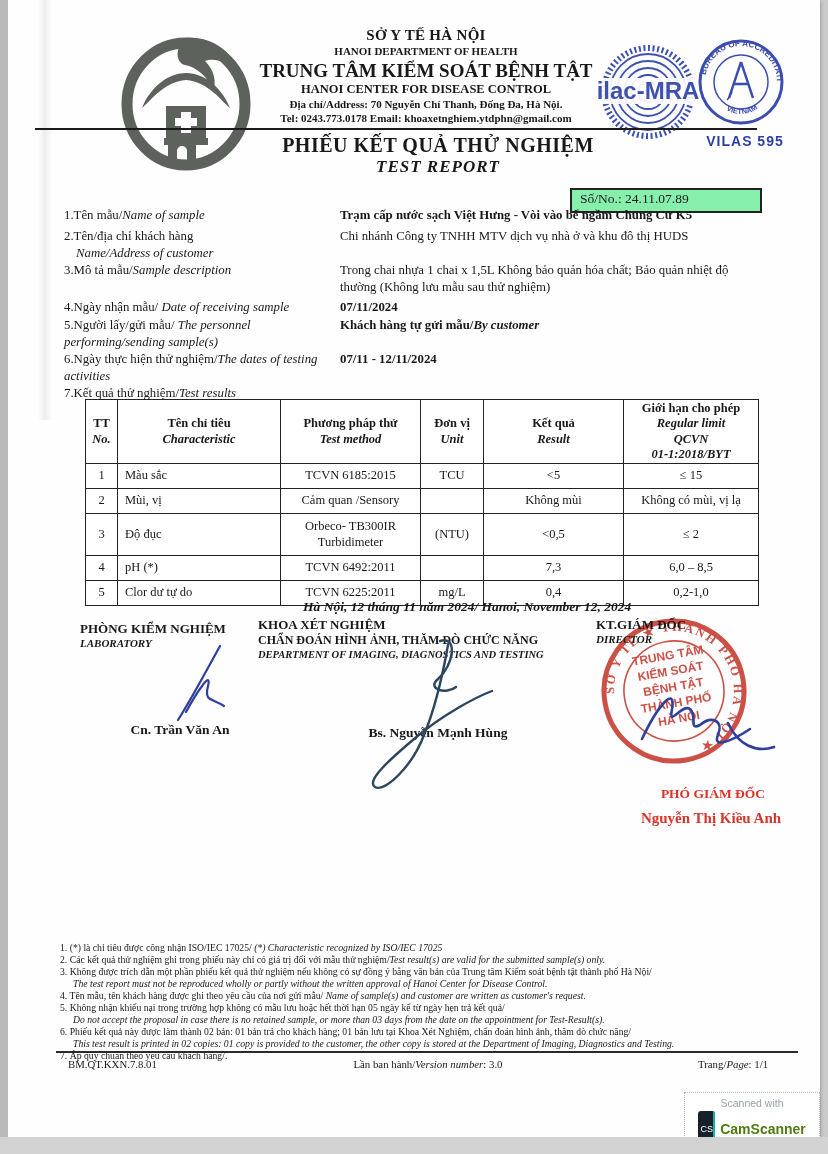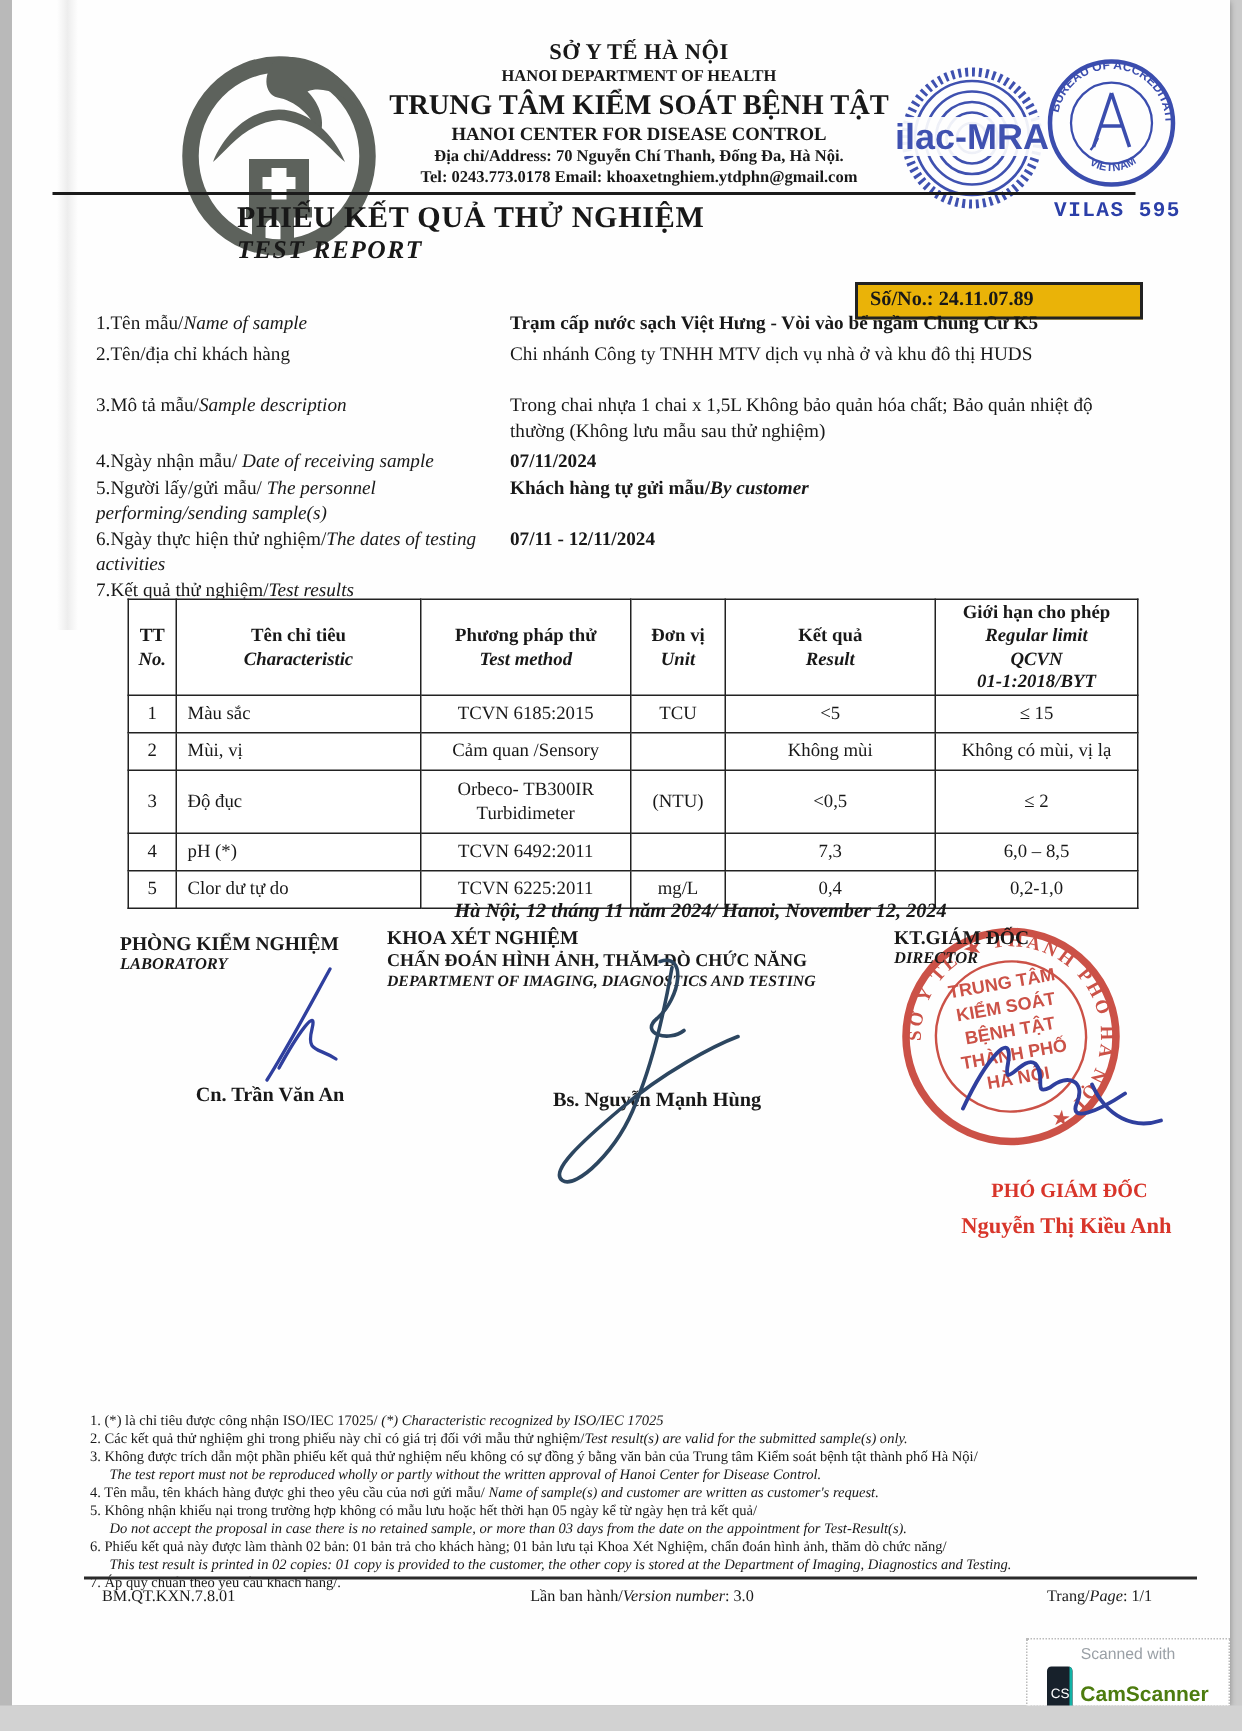--- a/index.html
+++ b/index.html
@@ -21,27 +21,27 @@
   .b{font-weight:bold;}
   .it{font-style:italic;}
   
   .org-block{left:232px;top:26px;width:372px;text-align:center;line-height:1.25;}
   .dept-vi{font-size:15px;font-weight:bold;letter-spacing:.3px;}
   .dept-en{font-size:11px;font-weight:bold;}
   .org-vi{font-size:19px;font-weight:bold;}
   .org-en{font-size:12.5px;font-weight:bold;}
   .addr,.contact{font-size:11px;font-weight:bold;}
   .head-rule{left:27px;top:128px;width:722px;height:2px;background:#1b1b1b;}
-  .doc-title{left:150px;top:134px;width:560px;text-align:left;}
+  .doc-title{left:150px;top:134px;width:560px;text-align:center;}
   .doc-title .vi{font-size:20px;font-weight:bold;letter-spacing:.5px;}
   .doc-title .en{font-size:17px;font-weight:bold;font-style:italic;letter-spacing:1px;}
   .report-no{left:562px;top:188px;width:180px;height:20px;border:2px solid #222;
-    font-size:13.5px;font-weight:bold;padding:1px 0 0 8px;background:#eab308;}
+    font-size:13.5px;font-weight:normal;padding:1px 0 0 8px;background:#86efac;}
   .vilas{left:682px;top:133px;width:110px;text-align:center;color:#2b3fa8;
-    font-family:Liberation Mono, monospace;font-size:14px;font-weight:bold;letter-spacing:1px;}
+    font-family:Liberation Sans, sans-serif;font-size:14px;font-weight:bold;letter-spacing:1px;}
   
   .info-row{left:56px;width:700px;display:flex;font-size:12.8px;line-height:1.3;}
   .ilabel{width:276px;flex:none;}
   .ival{width:424px;flex:none;}
   .blk{display:block;padding-left:12px;}
   
   table.results{
     left:77px;top:399px;position:absolute;border-collapse:collapse;table-layout:fixed;
     font-size:12.5px;background:#fff;
   }
@@ -162,21 +162,21 @@
     <div class="en">TEST REPORT</div>
   </div>
 
   <div class="abs report-no">Số/No.: 24.11.07.89</div>
 
   <div class="abs info-row" style="top:207px">
     <div class="ilabel"><span>1.Tên mẫu/</span><span class="it">Name of sample</span></div>
     <div class="ival b">Trạm cấp nước sạch Việt Hưng - Vòi vào bể ngầm Chung Cư K5</div>
   </div>
   <div class="abs info-row" style="top:228px">
-    <div class="ilabel"><span>2.Tên/địa chỉ khách hàng</span></div>
+    <div class="ilabel"><span>2.Tên/địa chỉ khách hàng</span><span class="it blk">Name/Address of customer</span></div>
     <div class="ival">Chi nhánh Công ty TNHH MTV dịch vụ nhà ở và khu đô thị HUDS</div>
   </div>
   <div class="abs info-row" style="top:262px">
     <div class="ilabel"><span>3.Mô tả mẫu/</span><span class="it">Sample description</span></div>
     <div class="ival">Trong chai nhựa 1 chai x 1,5L Không bảo quản hóa chất; Bảo quản nhiệt độ thường (Không lưu mẫu sau thử nghiệm)</div>
   </div>
   <div class="abs info-row" style="top:299px">
     <div class="ilabel"><span>4.Ngày nhận mẫu/ </span><span class="it">Date of receiving sample</span></div>
     <div class="ival b">07/11/2024</div>
   </div>

